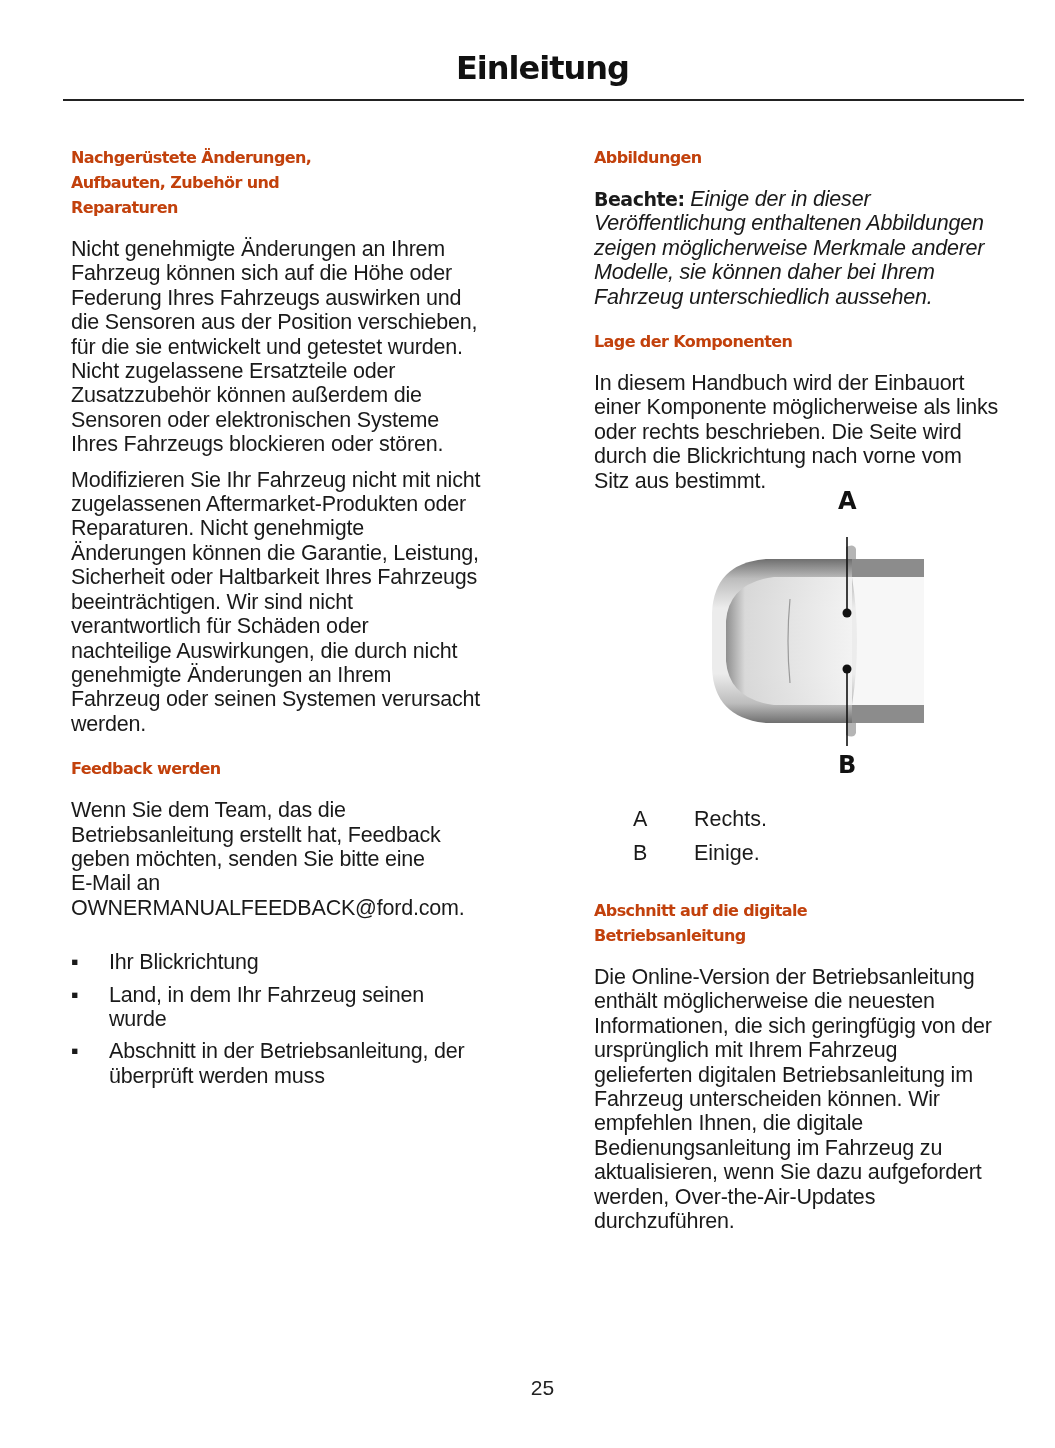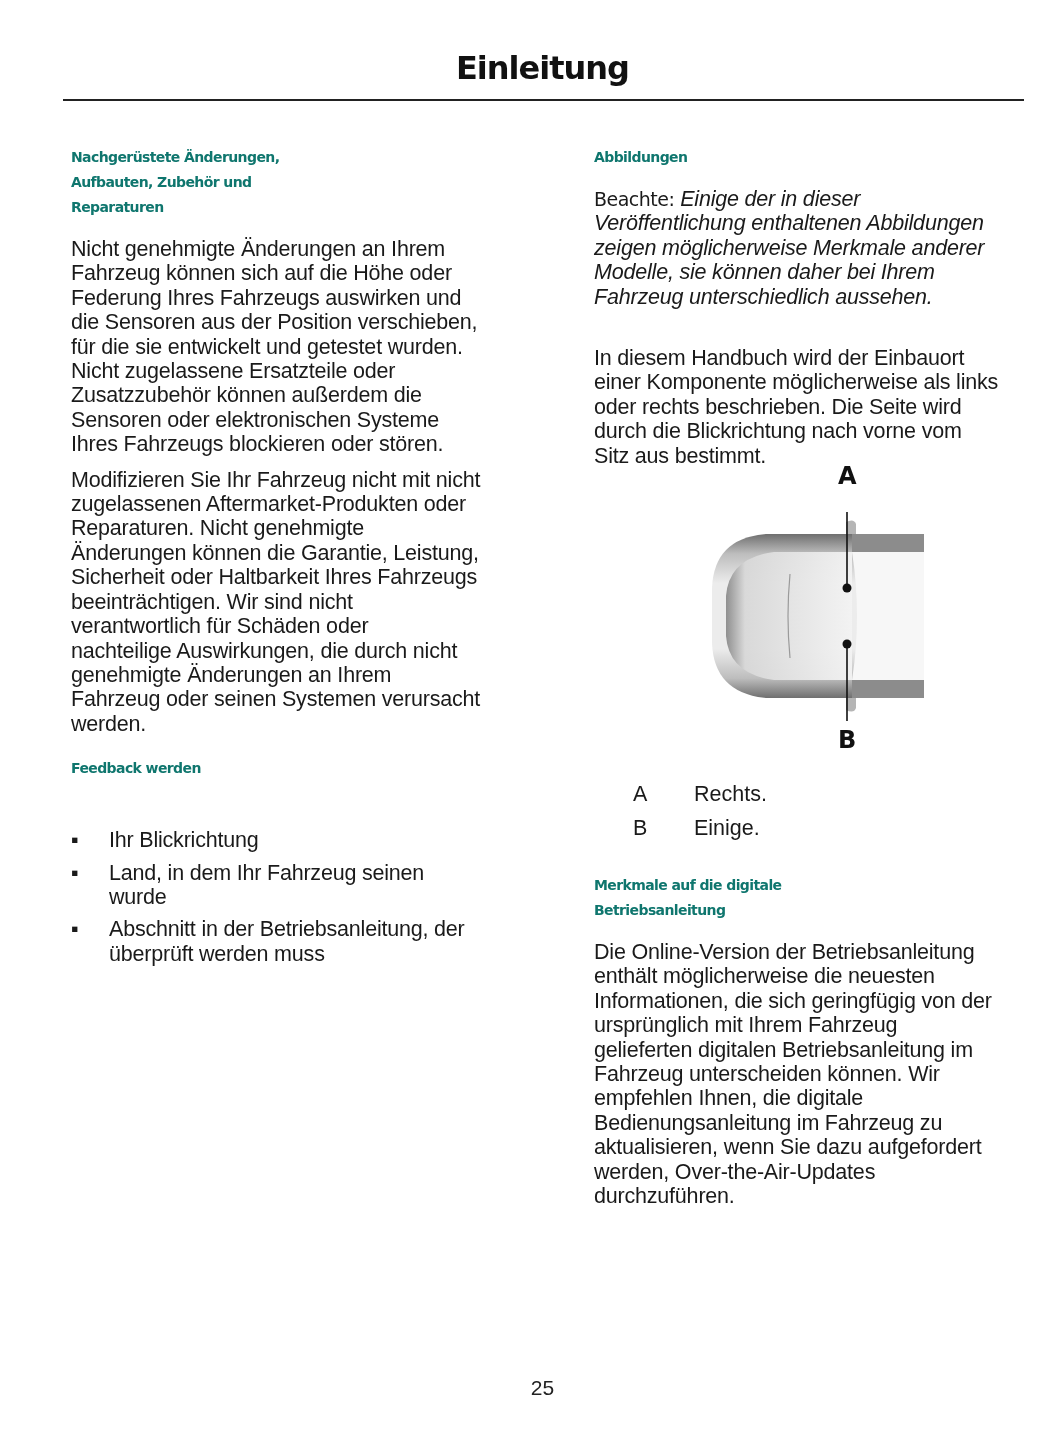--- a/index.html
+++ b/index.html
@@ -40,36 +40,36 @@
       position: absolute;
       top: 145px;
     }
     .col-left { left: 71px; width: 460px; }
     .col-right { left: 594px; width: 460px; }
 
     h2 {
       margin: 0;
       font-family: "DejaVu Sans", sans-serif;
       font-weight: bold;
-      font-size: 14px;
+      font-size: 16px;
       line-height: 25px;
       letter-spacing: -0.6px;
-      color: #0f766e;
+      color: #c2410c;
     }
     p {
       margin: 0;
       font-size: 21.5px;
       line-height: 24.4px;
       letter-spacing: -0.2px;
       color: #1a1a1a;
       white-space: pre-line;
     }
     .note-label {
       font-family: "DejaVu Sans", sans-serif;
-      font-weight: normal;
+      font-weight: bold;
       font-size: 19px;
       letter-spacing: -0.5px;
     }
     .note-text {
       font-style: italic;
     }
     .gap-h2-p { height: 17px; }
     .gap-p-p { height: 11px; }
     .gap-p-h2 { height: 20px; }
 
@@ -167,20 +167,25 @@
 genehmigte Änderungen an Ihrem
 Fahrzeug oder seinen Systemen verursacht
 werden.</p>
   </section>
 
   <div class="gap-p-h2"></div>
 
   <section>
     <h2>Feedback werden</h2>
     <div class="gap-h2-p"></div>
+    <p>Wenn Sie dem Team, das die
+Betriebsanleitung erstellt hat, Feedback
+geben möchten, senden Sie bitte eine
+E-Mail an
+OWNERMANUALFEEDBACK@ford.com.</p>
     <div class="gap-p-p"></div>
     <div class="gap-p-p"></div>
     <ul class="bullets">
       <li>
         <span class="bullet">▪</span>
         <p>Ihr Blickrichtung</p>
       </li>
       <li>
         <span class="bullet">▪</span>
         <p>Land, in dem Ihr Fahrzeug seinen
@@ -202,20 +207,21 @@
     <p><span class="note-label">Beachte:</span><span class="note-text"> Einige der in dieser
 Veröffentlichung enthaltenen Abbildungen
 zeigen möglicherweise Merkmale anderer
 Modelle, sie können daher bei Ihrem
 Fahrzeug unterschiedlich aussehen.</span></p>
   </section>
 
   <div class="gap-p-h2"></div>
 
   <section>
+    <h2>Lage der Komponenten</h2>
     <div class="gap-h2-p"></div>
     <p>In diesem Handbuch wird der Einbauort
 einer Komponente möglicherweise als links
 oder rechts beschrieben.  Die Seite wird
 durch die Blickrichtung nach vorne vom
 Sitz aus bestimmt.</p>
 
     <div class="figure">
       <svg width="460" height="290" viewBox="0 0 460 290">
         <defs>
@@ -265,21 +271,21 @@
       <div class="legend-row">
         <span class="legend-key">B</span>
         <span>Einige.</span>
       </div>
     </div>
   </section>
 
   <div style="height: 22px;"></div>
 
   <section>
-    <h2 style="white-space: pre-line;">Merkmale auf die digitale
+    <h2 style="white-space: pre-line;">Abschnitt auf die digitale
 Betriebsanleitung</h2>
     <div class="gap-h2-p"></div>
     <p>Die Online-Version der Betriebsanleitung
 enthält möglicherweise die neuesten
 Informationen, die sich geringfügig von der
 ursprünglich mit Ihrem Fahrzeug
 gelieferten digitalen Betriebsanleitung im
 Fahrzeug unterscheiden können. Wir
 empfehlen Ihnen, die digitale
 Bedienungsanleitung im Fahrzeug zu

